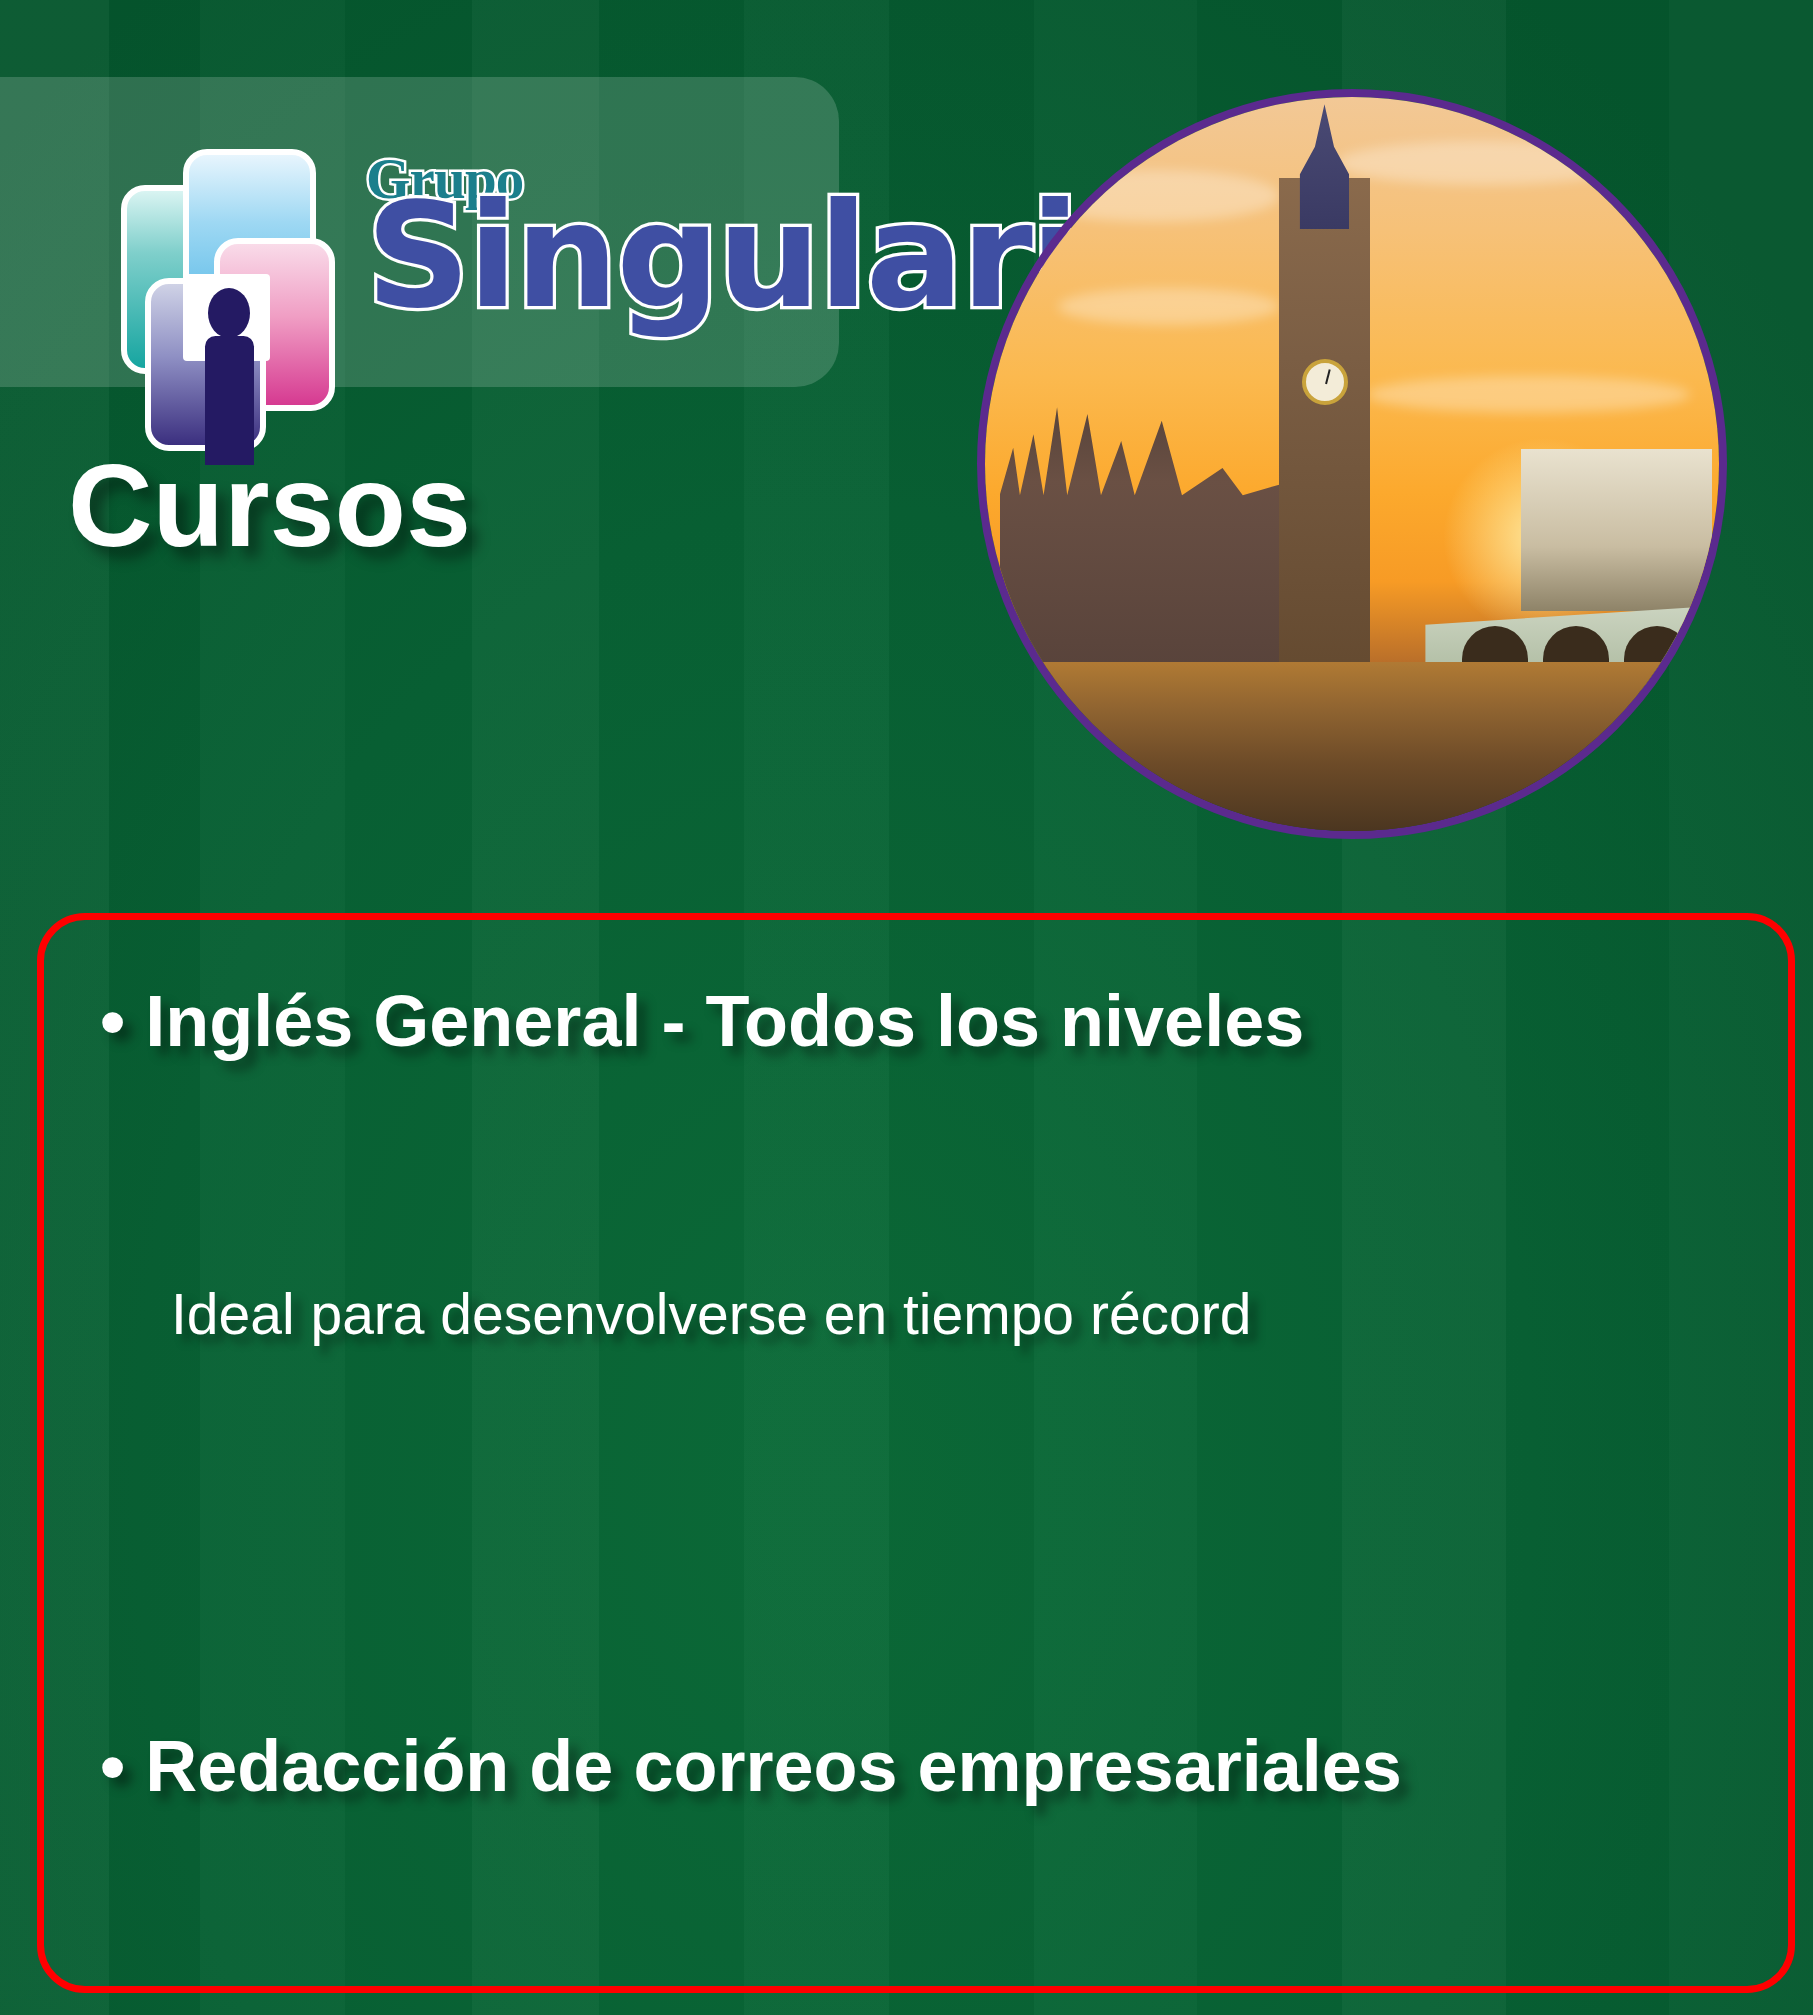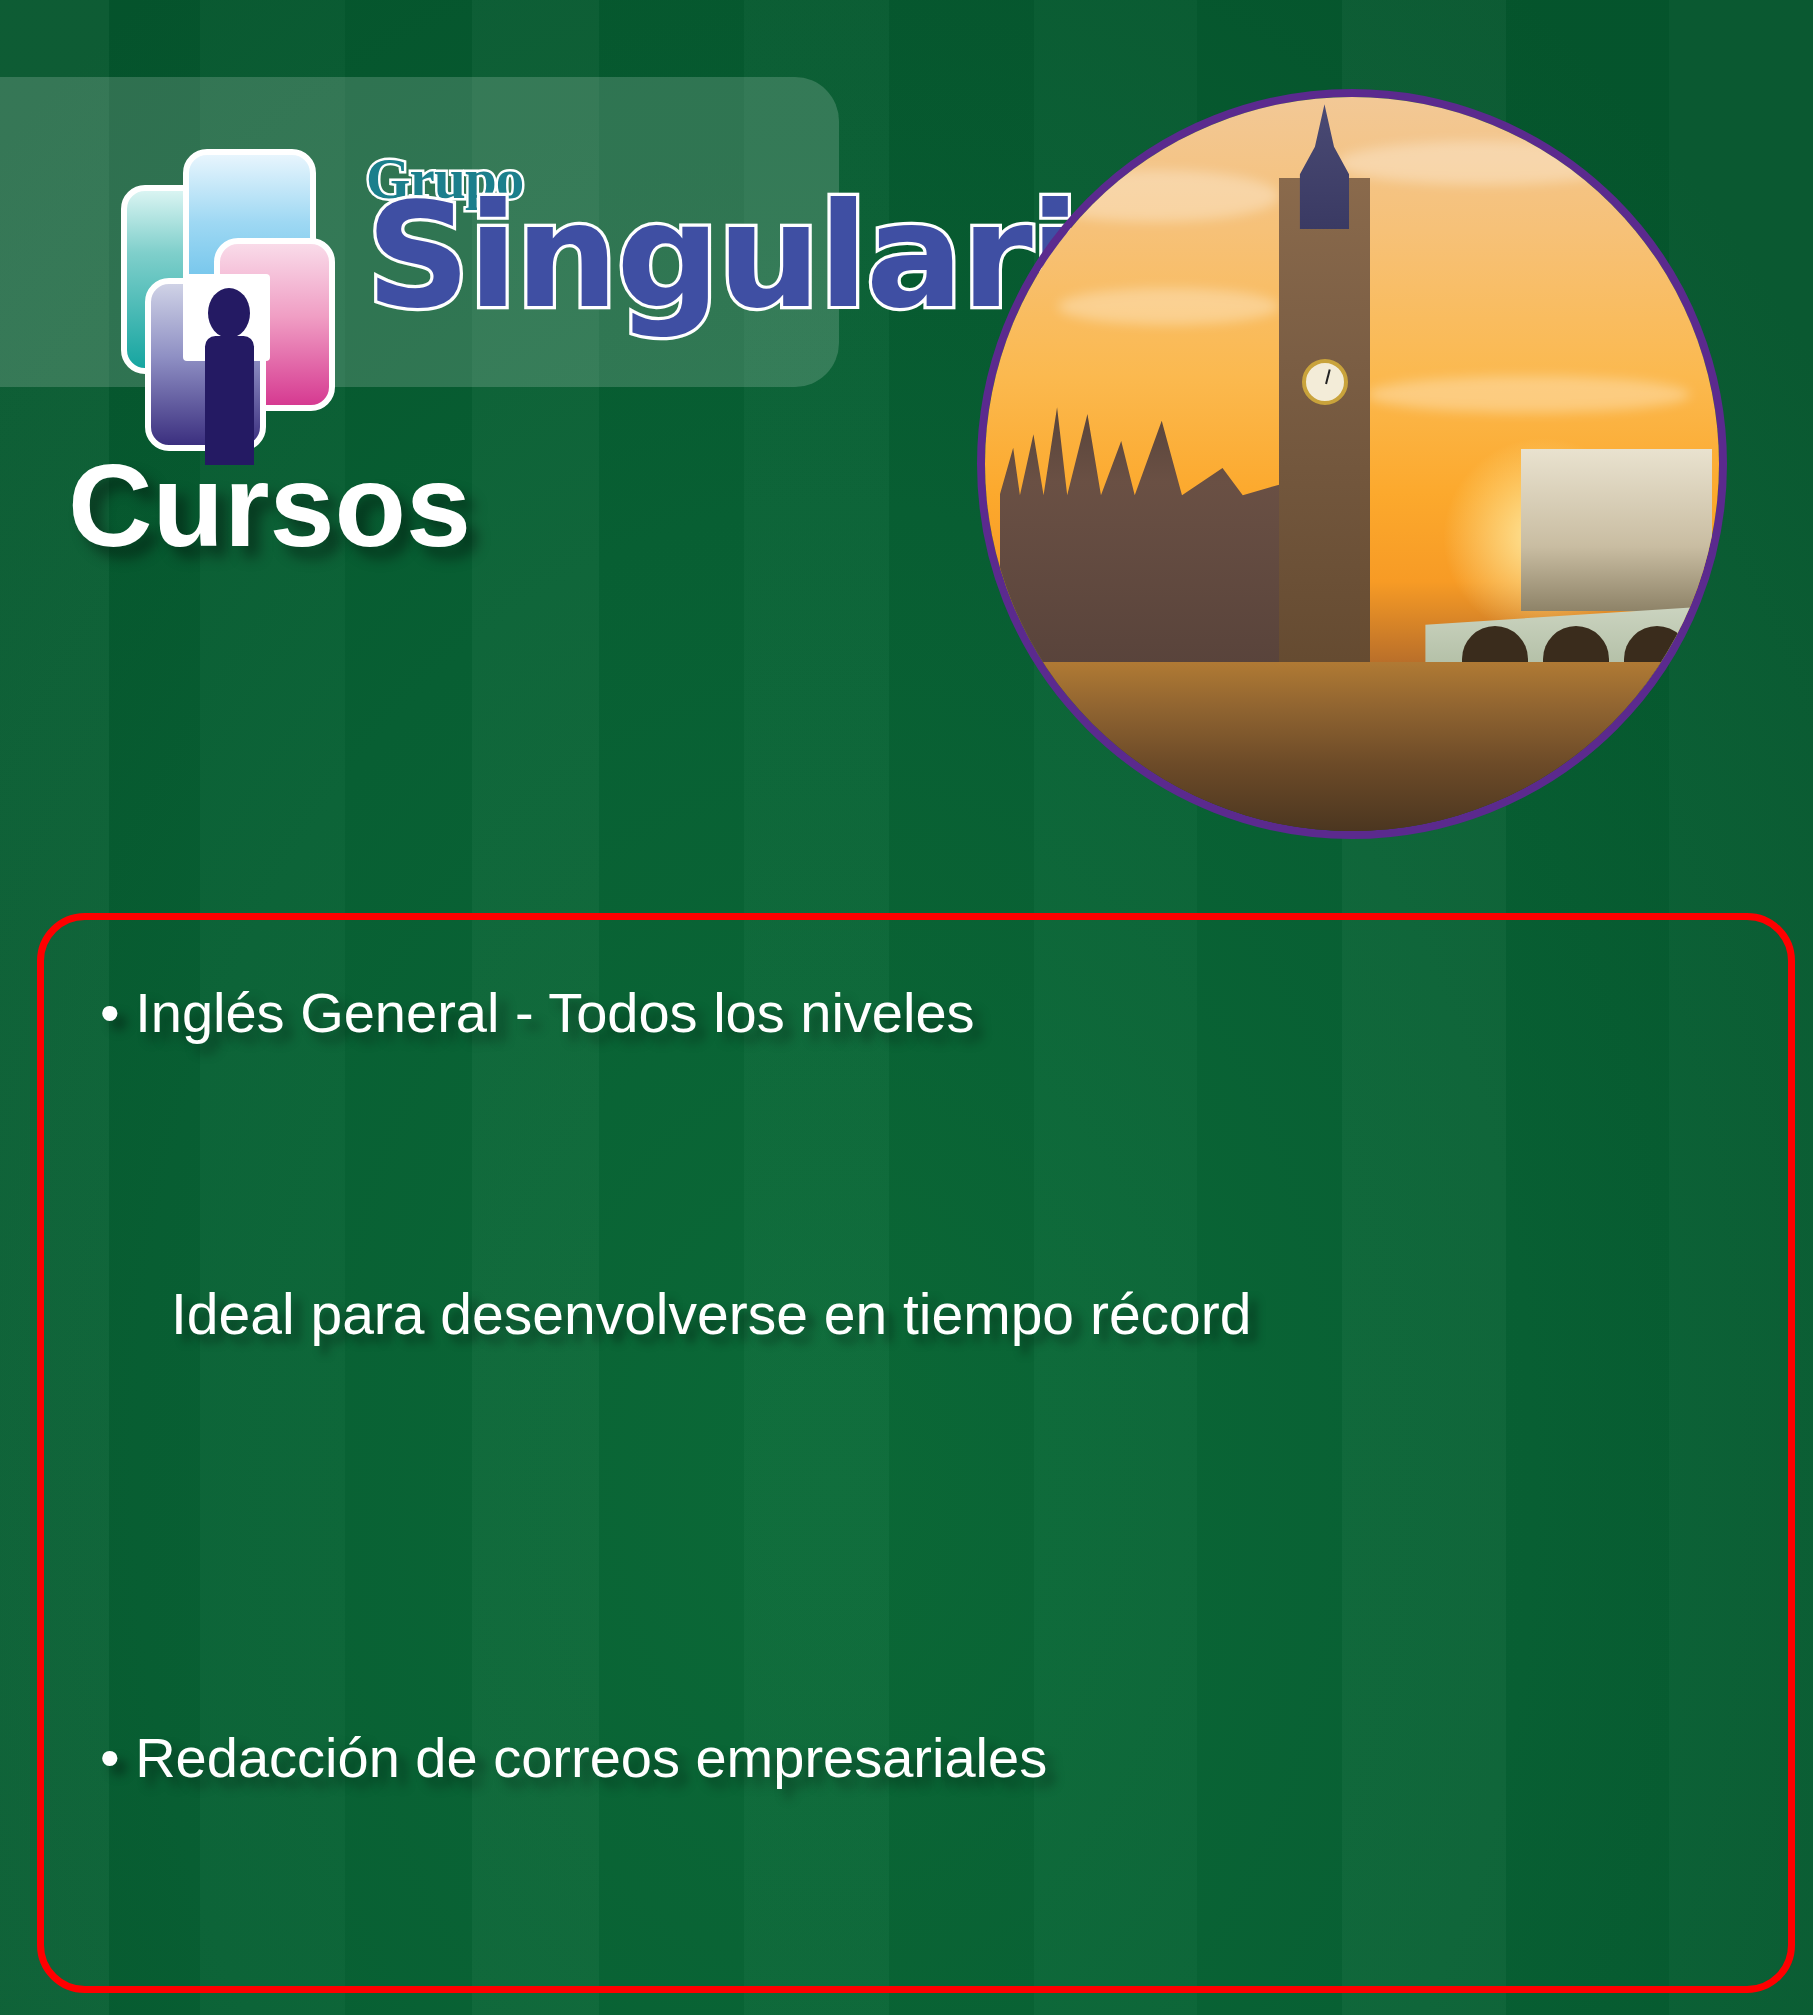--- a/index.html
+++ b/index.html
@@ -85,21 +85,21 @@
   .bb-arch{position:absolute;bottom:19%;width:9%;height:9%;background:#3a2c1c;border-radius:50% 50% 0 0;}
   .bb-bldg{position:absolute;right:1%;bottom:30%;width:26%;height:22%;
     background:linear-gradient(180deg,#e9e2cf 0%,#c9bda2 60%,#8e8368 100%);}
 
   
   .listbox{
     position:absolute;left:37px;top:913px;width:1758px;height:1080px;
     border:7.3px solid #ff0000;border-radius:48px;
   }
   .bullet-row{position:absolute;color:#fff;white-space:nowrap;}
-  .bullet-main{font-size:56px;font-weight:400;text-shadow:8.9px 8.9px 10.5px rgba(0,0,0,.40);}
+  .bullet-main{font-size:72px;font-weight:700;text-shadow:8.9px 8.9px 10.5px rgba(0,0,0,.40);}
   .bullet-sub{font-size:57px;font-weight:400;text-shadow:8px 8px 9.7px rgba(0,0,0,.40);}
   .b1{left:56px;top:60px;}
   .b2{left:56px;top:278px;}
   .b2s{left:127px;top:361px;}
   .b3{left:73px;top:562px;}
   .b4{left:56px;top:780px;margin-top:25px;}
 </style>
 </head>
 <body>
 

